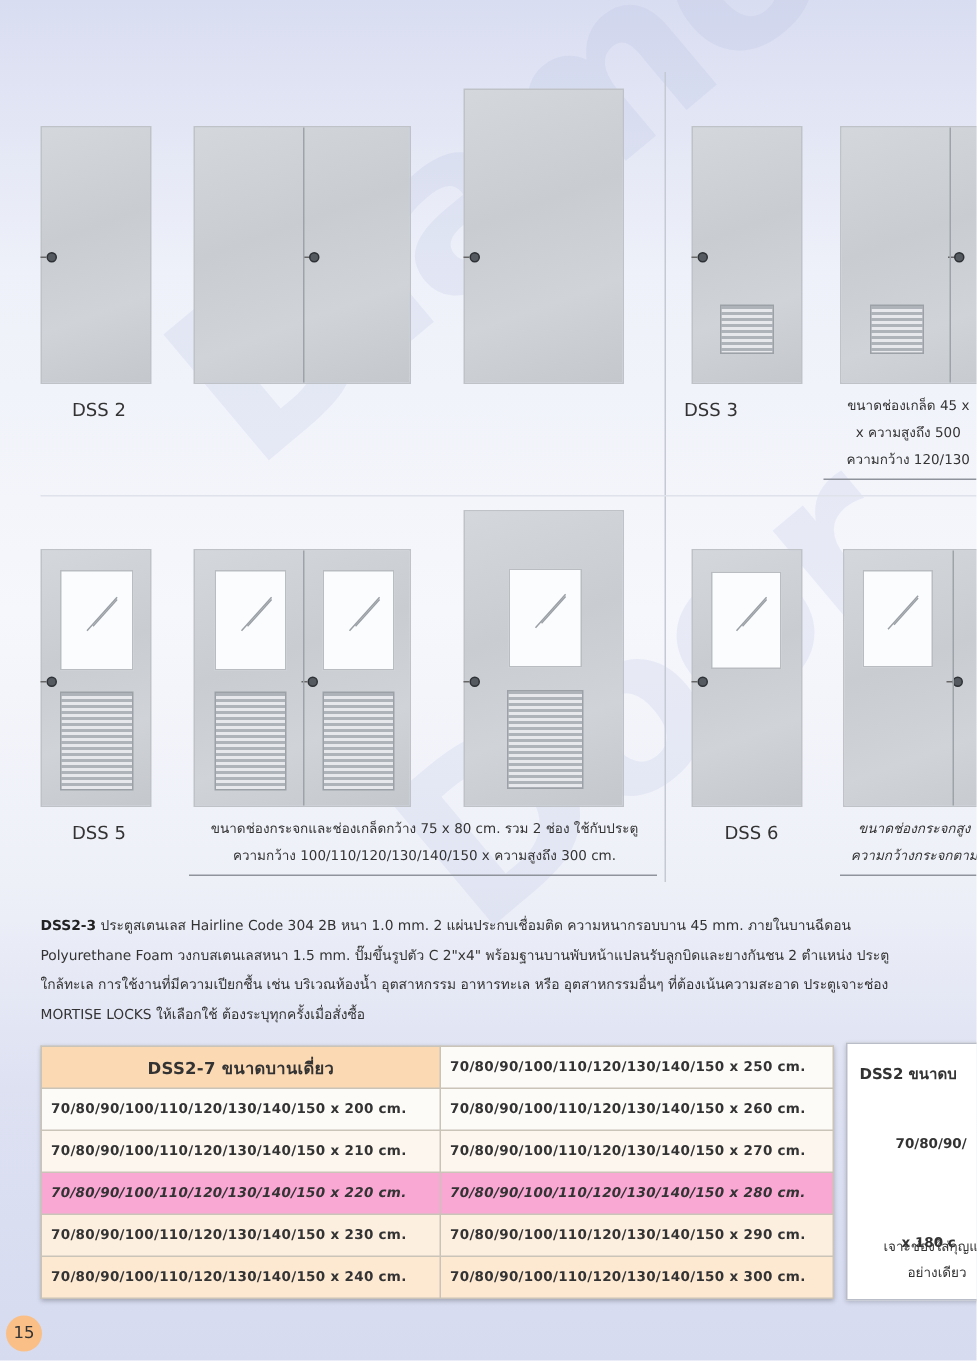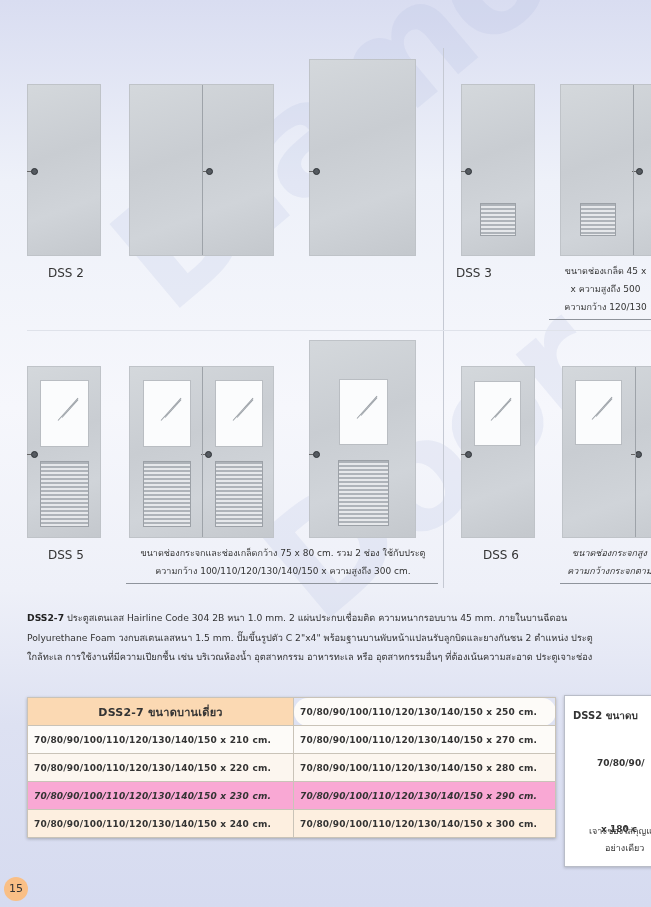--- a/index.html
+++ b/index.html
@@ -66,21 +66,21 @@
     font-family: "DejaVu Sans", sans-serif; font-size: 9px; font-weight: bold; color: #333;
     box-shadow: 0 1px 3px rgba(0,0,0,0.25);
   }
   table.sizes td {
     height: 28px; border: 1px solid #c9c3b8; padding: 0 6px; white-space: nowrap;
     letter-spacing: 0.2px;
   }
   table.sizes td.c1 { width: 266px; }
   table.sizes td.c2 { width: 262px; }
   table.sizes tr:nth-child(1) td.c1 { background: #fbd9b3; text-align: center; font-size: 11px; }
-  table.sizes tr:nth-child(1) td.c2 { background: #fdfbf8; border-radius: 14px; }
+  table.sizes tr:nth-child(1) td.c2 { background: #fdfbf8; }
   table.sizes tr:nth-child(2) td { background: #fdfbf8; }
   table.sizes tr:nth-child(3) td { background: #fcf6ef; }
   table.sizes tr:nth-child(4) td { background: #f9a8d4; font-style: italic; }
   table.sizes tr:nth-child(5) td { background: #fdefe0; }
   table.sizes tr:nth-child(6) td { background: #fde8d2; }
   .side-box {
     position: absolute; left: 564px; top: 695px; width: 100px; height: 172px;
     background: #ffffff; border: 1px solid #b9bdc8; box-shadow: 0 1px 3px rgba(0,0,0,0.2);
     font-size: 9px; color: #333; overflow: hidden;
   }
@@ -163,30 +163,35 @@
   <div class="glass" style="left:12px; top:13px; width:47px; height:65px;"></div>
 </div>
 <div class="label" style="left:483px; top:548px;">DSS 6</div>
 <div class="desc" style="left:564px; top:544px; width:91px;font-style:italic;">
   <div>ขนาดช่องกระจกสูง</div>
   <div>ความกว้างกระจกตาม</div>
 </div>
 <div class="hline" style="left:560px; top:583px; width:91px; background:#8f949c;"></div>
 
 <div class="para">
-  <div><b>DSS2-7</b><span> ประตูสเตนเลส Hairline Code 304 2B หนา 1.0 mm. 2 แผ่นประกบเชื่อมติด ความหนากรอบบาน 45 mm. ภายในบานฉีดอน</span></div>
+  <div><b>DSS2-3</b><span> ประตูสเตนเลส Hairline Code 304 2B หนา 1.0 mm. 2 แผ่นประกบเชื่อมติด ความหนากรอบบาน 45 mm. ภายในบานฉีดอน</span></div>
   <div>Polyurethane Foam วงกบสเตนเลสหนา 1.5 mm. ปั๊มขึ้นรูปตัว C 2"x4" พร้อมฐานบานพับหน้าแปลนรับลูกบิดและยางกันชน 2 ตำแหน่ง ประตู</div>
   <div>ใกล้ทะเล การใช้งานที่มีความเปียกชื้น เช่น บริเวณห้องน้ำ อุตสาหกรรม อาหารทะเล หรือ อุตสาหกรรมอื่นๆ ที่ต้องเน้นความสะอาด ประตูเจาะช่อง</div>
+  <div>MORTISE LOCKS ให้เลือกใช้ ต้องระบุทุกครั้งเมื่อสั่งซื้อ</div>
 </div>
 
 <table class="sizes">
   <tbody>
       <tr>
     <td class="c1">DSS2-7     ขนาดบานเดี่ยว</td>
     <td class="c2">70/80/90/100/110/120/130/140/150  x  250  cm.</td>
+  </tr>
+  <tr>
+    <td class="c1">70/80/90/100/110/120/130/140/150  x  200  cm.</td>
+    <td class="c2">70/80/90/100/110/120/130/140/150  x  260  cm.</td>
   </tr>
   <tr>
     <td class="c1">70/80/90/100/110/120/130/140/150  x  210  cm.</td>
     <td class="c2">70/80/90/100/110/120/130/140/150  x  270  cm.</td>
   </tr>
   <tr>
     <td class="c1">70/80/90/100/110/120/130/140/150  x  220  cm.</td>
     <td class="c2">70/80/90/100/110/120/130/140/150  x  280  cm.</td>
   </tr>
   <tr>

